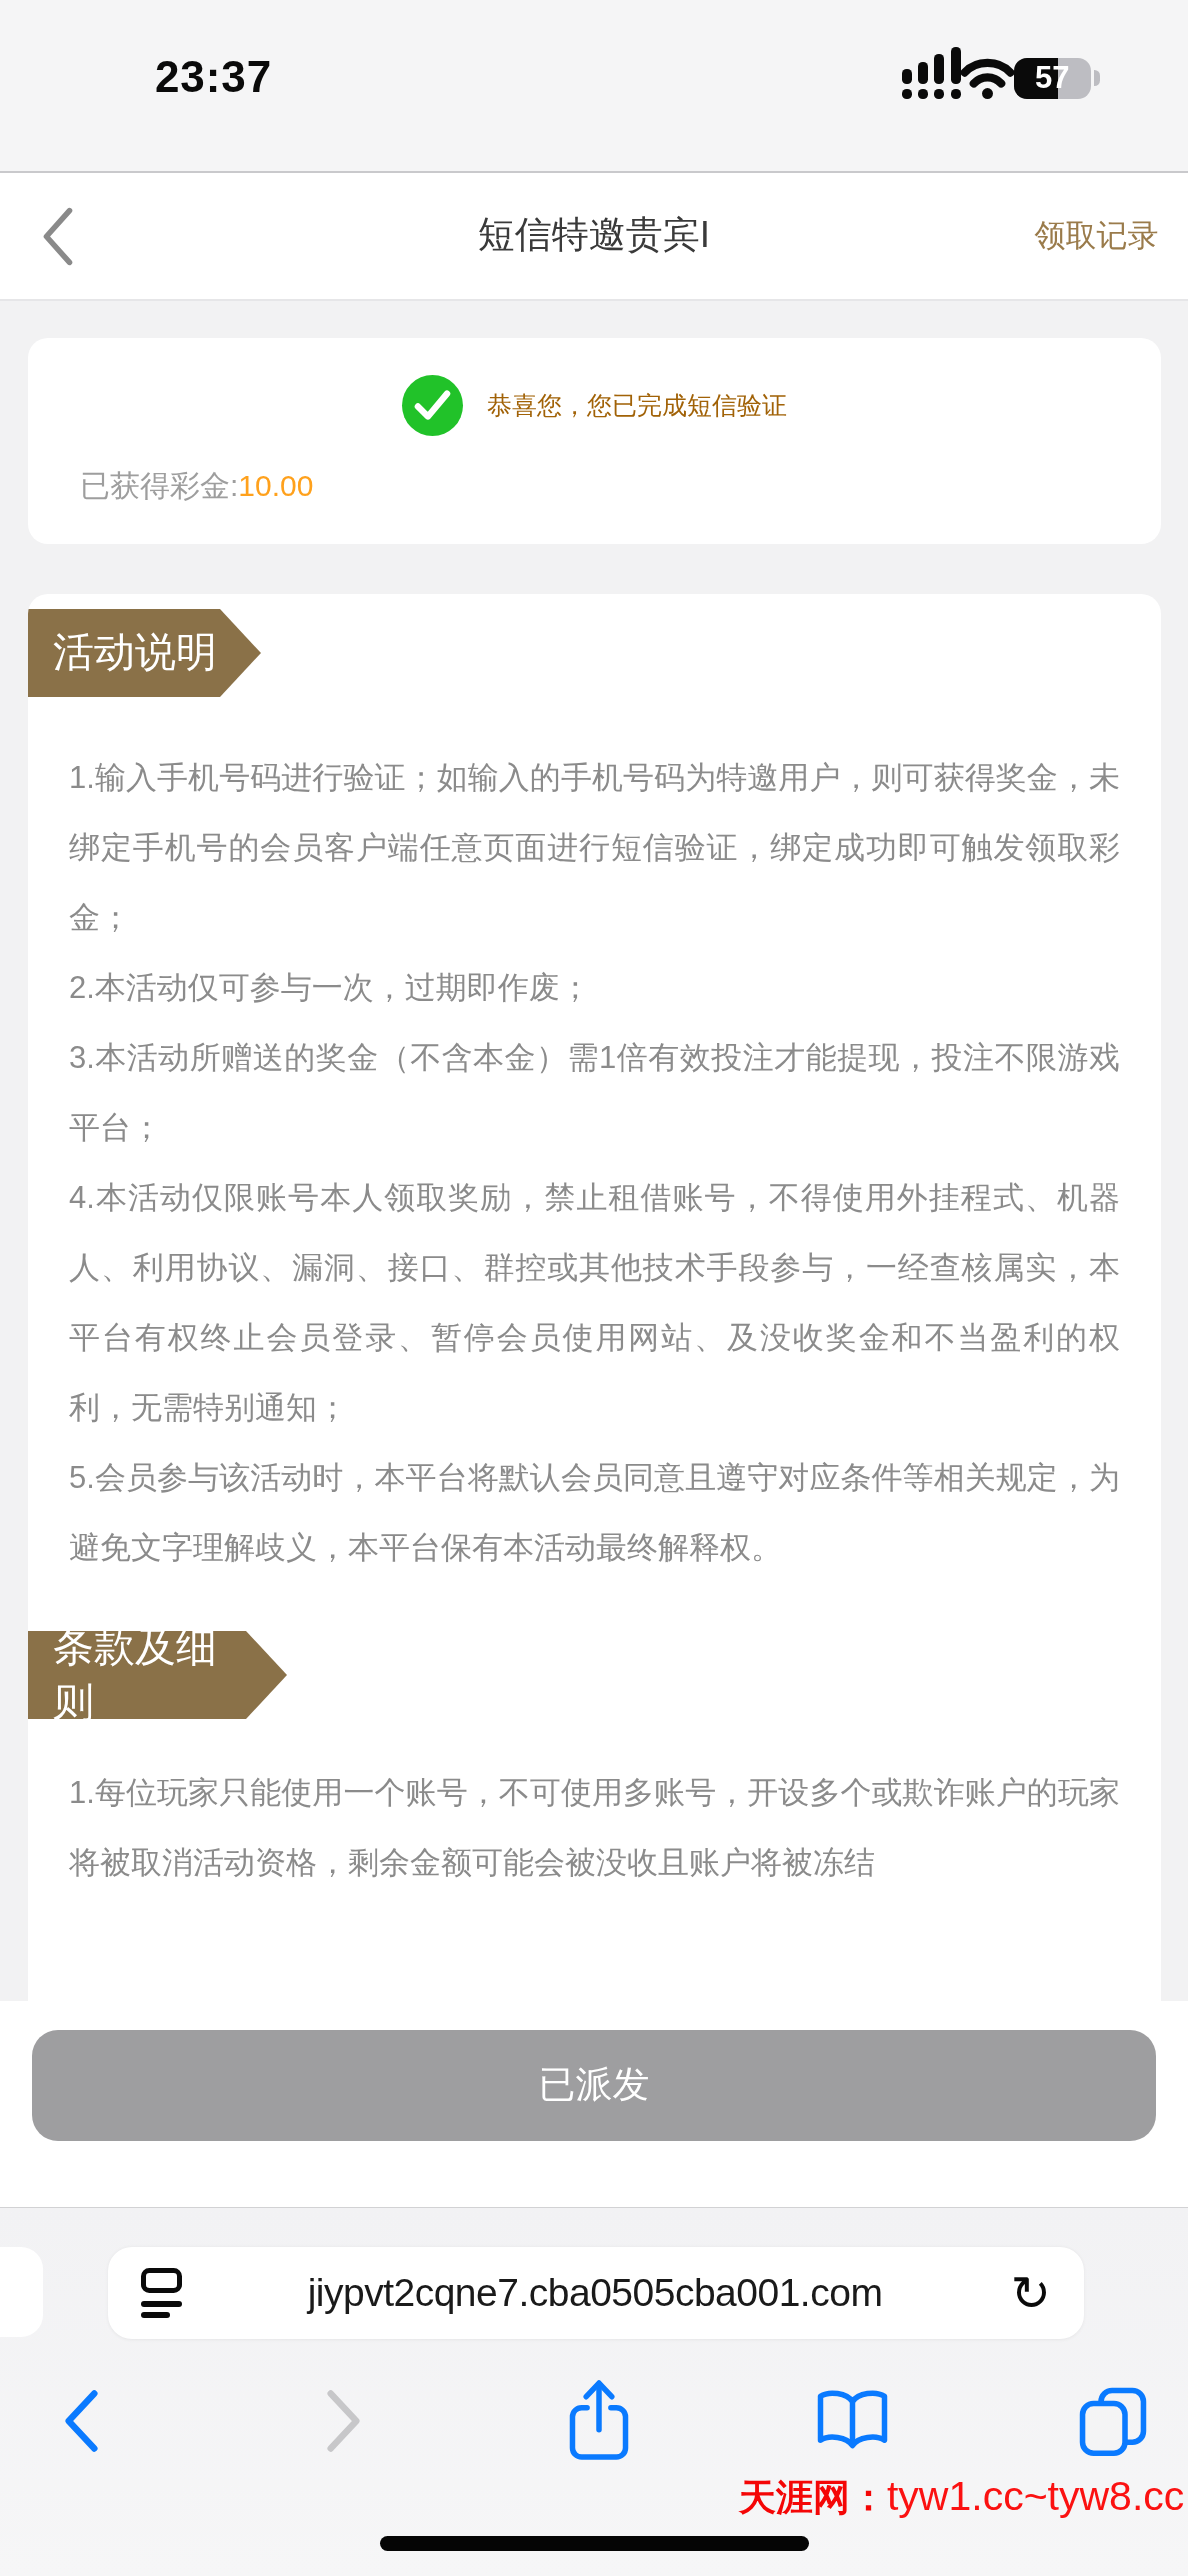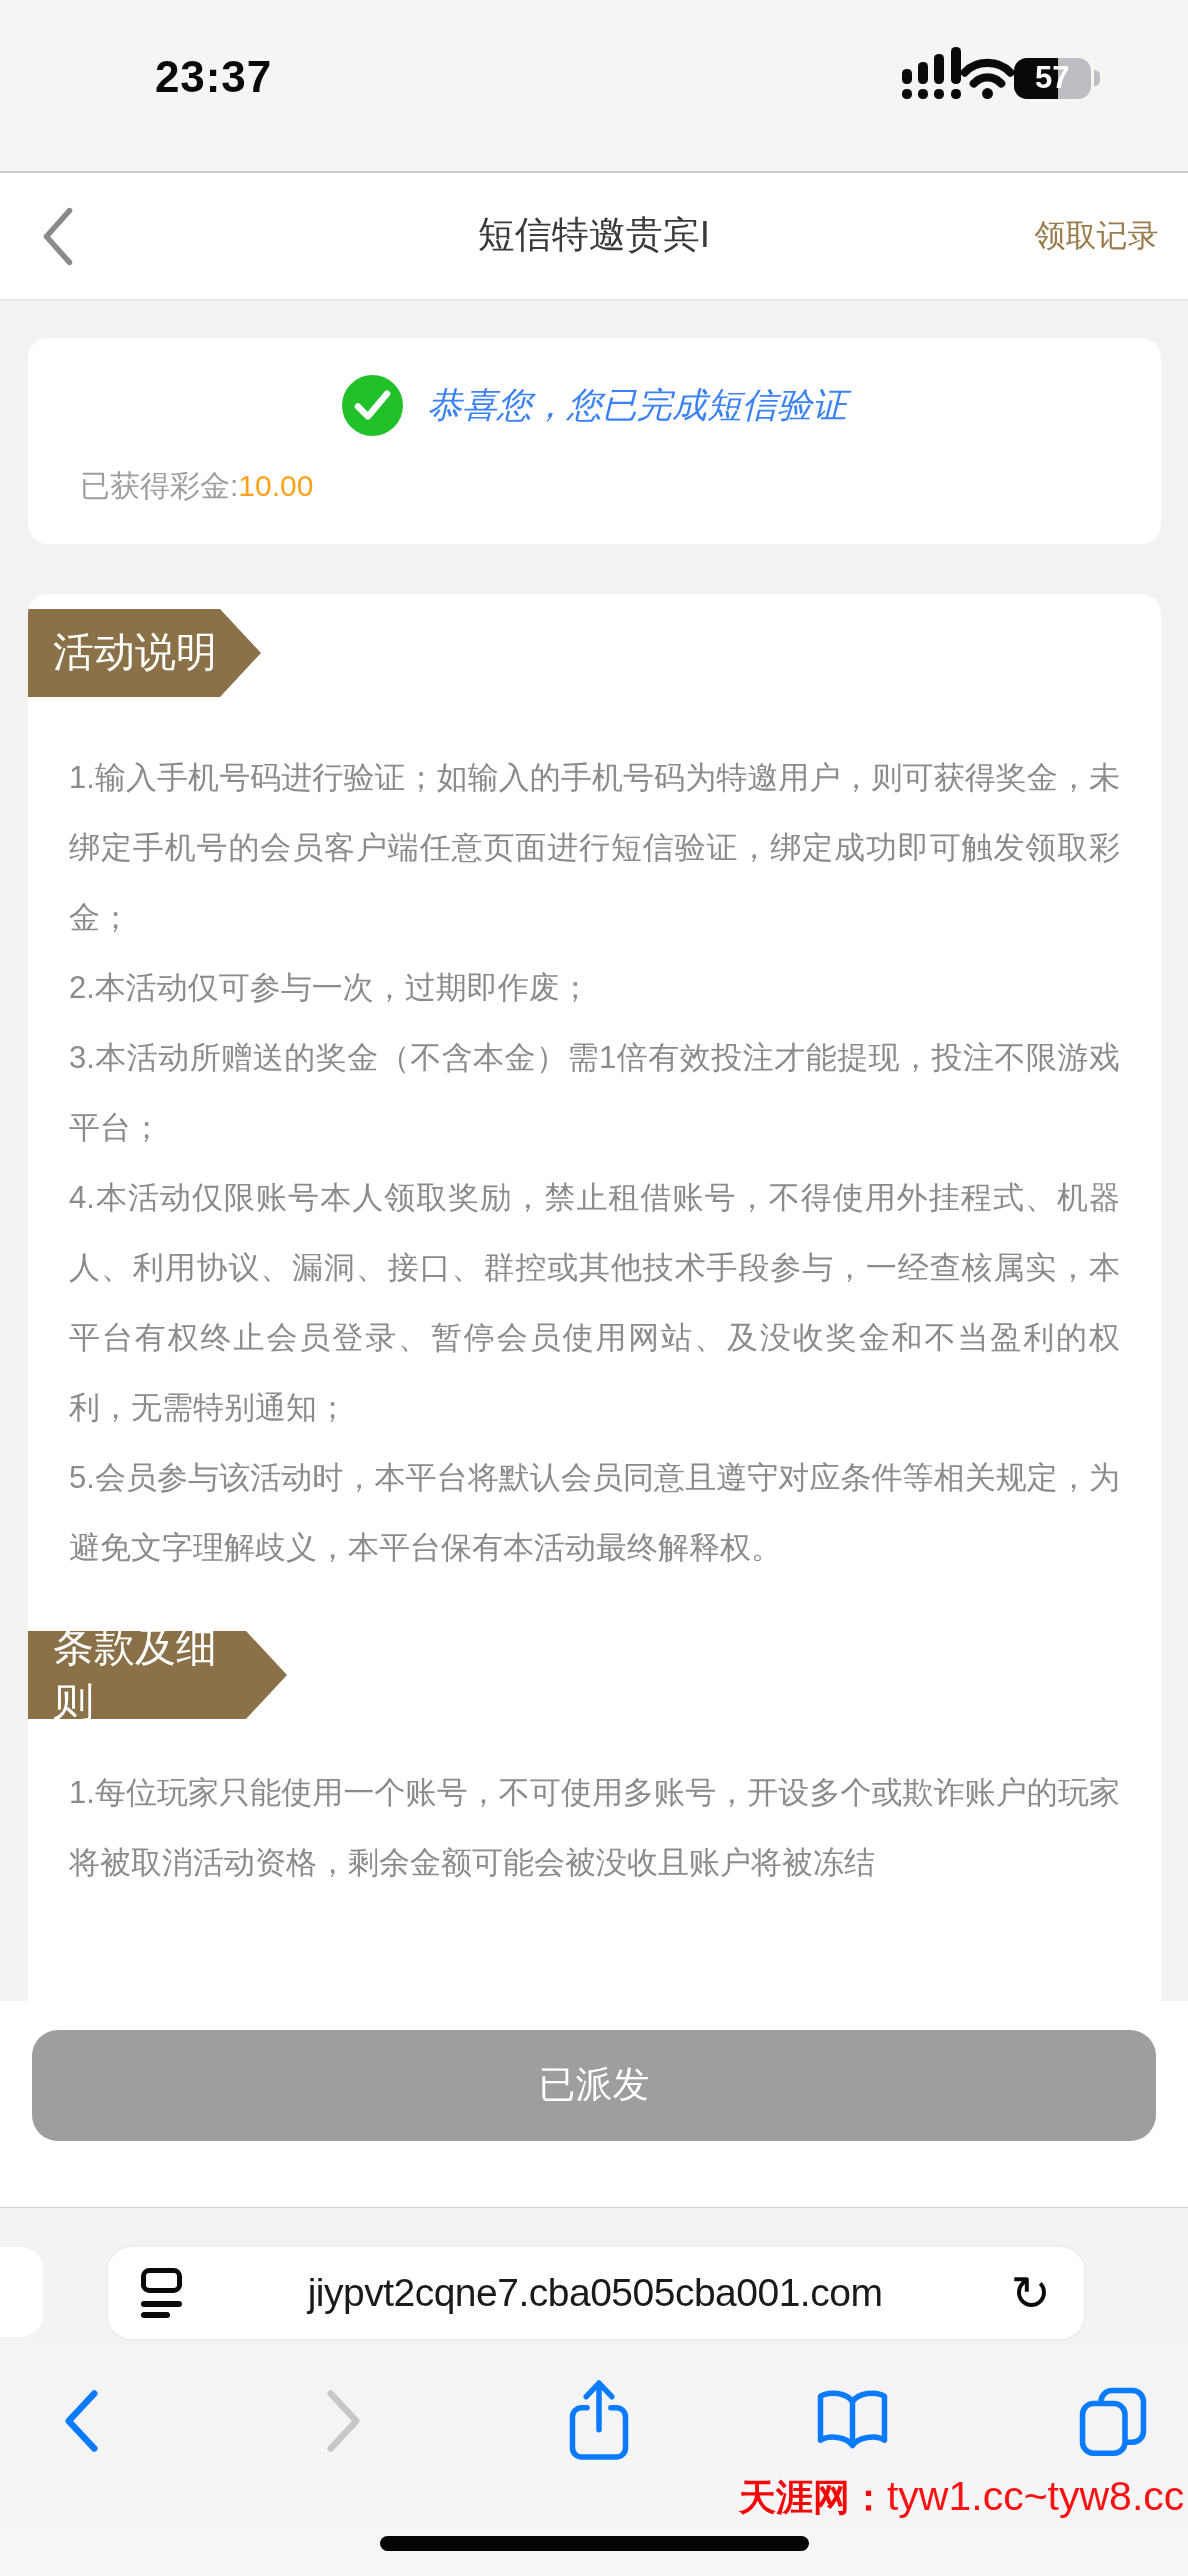--- a/index.html
+++ b/index.html
@@ -34,21 +34,21 @@
   .nav-title { left:0; right:0; top:37px; text-align:center; font-size:37px; font-weight:500; color:#3a3a3a; }
   .nav-claim { right:29.5px; top:42px; font-size:31px; color:#9a7b4b; cursor:pointer; }
   .hairline-2 { left:0; top:299px; width:1188px; height:1.8px; background:#e6e6e8; }
 
   
   .card { background:#fff; border-radius:20px; }
   .result-card { left:28px; top:338px; width:1133px; height:206px; }
   .result-row { display:flex; align-items:center; justify-content:center; gap:24px; padding-top:37px; }
   .check-circle { width:61px; height:61px; border-radius:50%; background:#21c229; flex:0 0 61px;
                   display:flex; align-items:center; justify-content:center; }
-  .result-title { font-size:35px; font-weight:500; color:#3b82f6;font-style:italic; }
+  .result-title { font-size:25px; font-weight:500; color:#a16207; }
   .bonus-row { position:absolute; left:52px; top:128px; font-size:30px; }
   .bonus-label { color:#9e9e9e; }
   .bonus-value { color:#ffa11c; }
 
   
   .rules-card { left:28px; top:594px; width:1133px; height:1474px; overflow:hidden; }
   .ribbon { position:relative; left:-14px; margin-top:14.7px; height:88px; width:206px;
             background:#8a7148; border-radius:9.2px 0 0 9.2px;
             display:flex; align-items:center; padding-left:39px;
             color:#fff; font-size:41px; }

